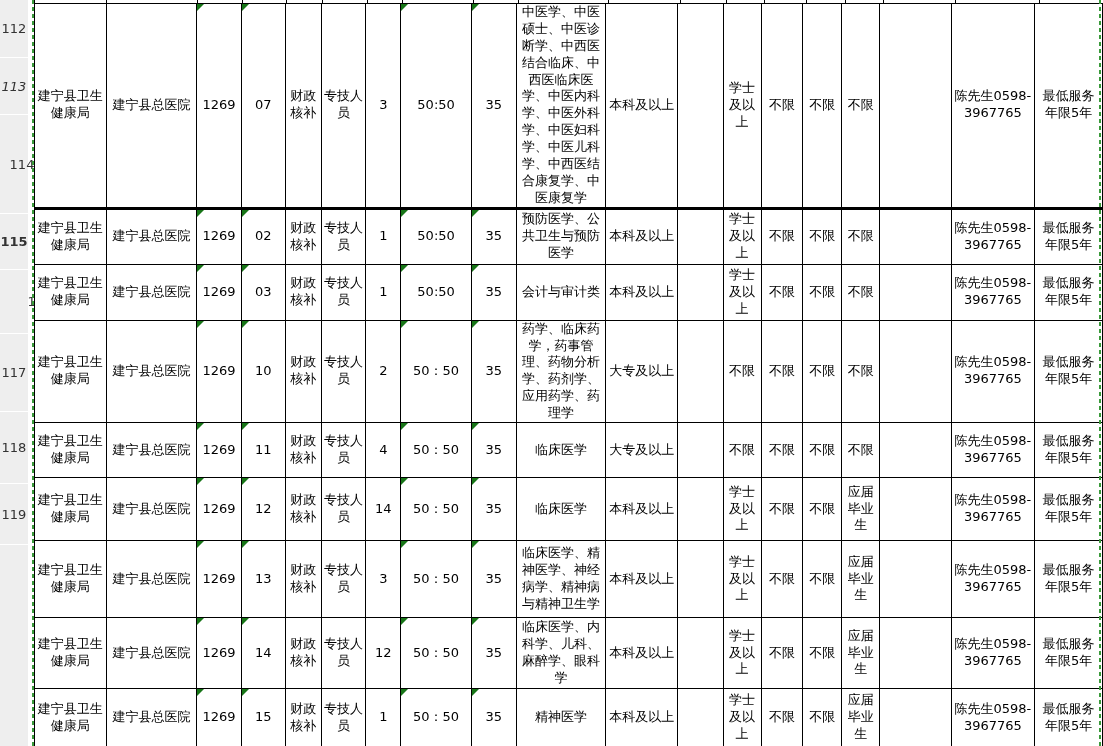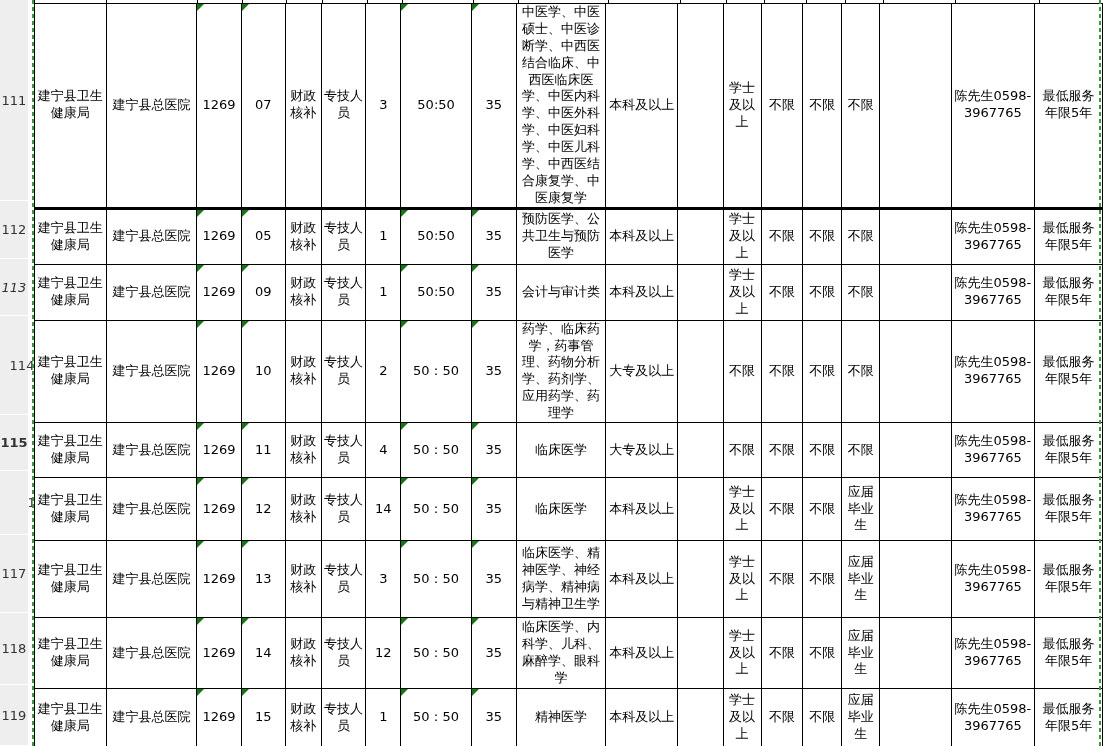--- a/index.html
+++ b/index.html
@@ -37,23 +37,20 @@
     background:repeating-linear-gradient(to bottom,#3a9a3a 0 4px,rgba(0,0,0,0) 4px 7px);
   }
   .pbreak.left{left:32px;}
   .pbreak.right{left:1099px;}
 </style>
 </head>
 <body>
 
 <div class="screen">
   <div class="row-header-col" id="rowHeaderCol">
-      <div class="rh-cell" style="height: 201px;">
-        <span>111</span>
-      </div>
       <div class="rh-cell" style="height: 58px;">
         <span>112</span>
       </div>
       <div class="rh-cell" style="height: 57px; font-style: italic;">
         <span>113</span>
       </div>
       <div class="rh-cell" style="height: 99px; padding-left: 16px;">
         <span>114</span>
       </div>
       <div class="rh-cell" style="height: 56px; font-weight: bold;">
@@ -134,42 +131,42 @@
           <td><span class="val">不限</span></td>
           <td><span class="val">不限</span></td>
           <td><span class="val"></span></td>
           <td><span class="val">陈先生0598-3967765</span></td>
           <td><span class="val">最低服务年限5年</span></td>
         </tr>
         <tr class="thick-top" style="height: 56px;">
           <td><span class="val">建宁县卫生健康局</span></td>
           <td><span class="val">建宁县总医院</span></td>
           <td><span class="tri"></span><span class="val">1269</span></td>
-          <td><span class="tri"></span><span class="val">05</span></td>
+          <td><span class="tri"></span><span class="val">02</span></td>
           <td><span class="val">财政核补</span></td>
           <td><span class="val">专技人员</span></td>
           <td><span class="val">1</span></td>
           <td><span class="tri"></span><span class="val">50:50</span></td>
           <td><span class="tri"></span><span class="val">35</span></td>
           <td><span class="val">预防医学、公共卫生与预防医学</span></td>
           <td><span class="val">本科及以上</span></td>
           <td><span class="val"></span></td>
           <td><span class="val">学士及以上</span></td>
           <td><span class="val">不限</span></td>
           <td><span class="val">不限</span></td>
           <td><span class="val">不限</span></td>
           <td><span class="val"></span></td>
           <td><span class="val">陈先生0598-3967765</span></td>
           <td><span class="val">最低服务年限5年</span></td>
         </tr>
         <tr style="height: 56px;">
           <td><span class="val">建宁县卫生健康局</span></td>
           <td><span class="val">建宁县总医院</span></td>
           <td><span class="tri"></span><span class="val">1269</span></td>
-          <td><span class="tri"></span><span class="val">09</span></td>
+          <td><span class="tri"></span><span class="val">03</span></td>
           <td><span class="val">财政核补</span></td>
           <td><span class="val">专技人员</span></td>
           <td><span class="val">1</span></td>
           <td><span class="tri"></span><span class="val">50:50</span></td>
           <td><span class="tri"></span><span class="val">35</span></td>
           <td><span class="val">会计与审计类</span></td>
           <td><span class="val">本科及以上</span></td>
           <td><span class="val"></span></td>
           <td><span class="val">学士及以上</span></td>
           <td><span class="val">不限</span></td>

